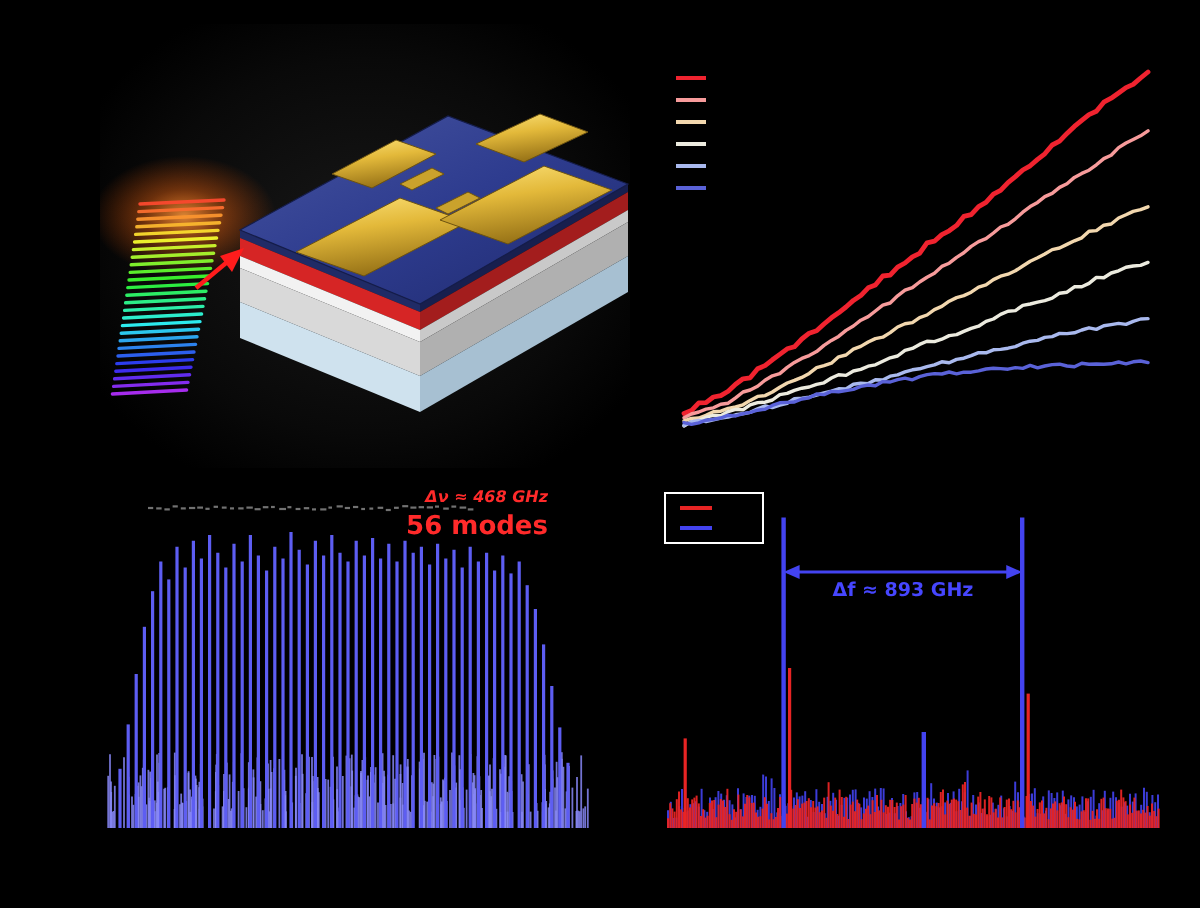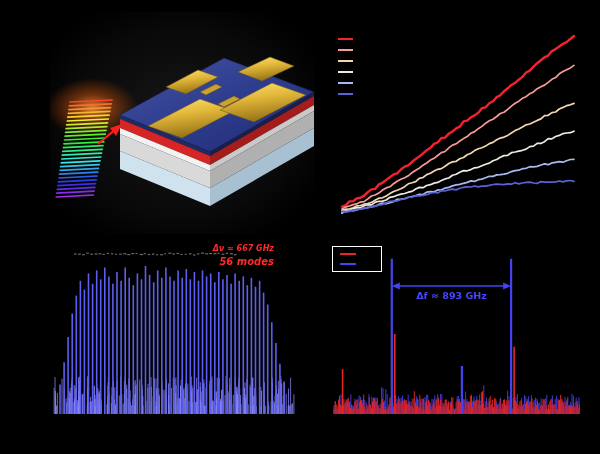--- a/index.html
+++ b/index.html
@@ -9,21 +9,21 @@
   #panel-a{left:50px;top:12px;width:265px;height:222px}
   #panel-b{left:328px;top:14px;width:252px;height:208px}
   #panel-c{left:48px;top:244px;width:250px;height:178px}
   #panel-d{left:328px;top:240px;width:258px;height:182px}
 
   .legend-b{position:absolute;left:10px;top:24px;display:flex;flex-direction:column;gap:9px}
   .legend-b .sw{display:block;width:15px;height:0;border-top:2.2px solid #fff}
 
   .annot-c{position:absolute;top:0;right:24px;text-align:right;line-height:1.35}
   .annot-c .l1{display:block;font-size:8px;font-weight:bold;font-style:italic}
-  .annot-c .l2{display:block;font-size:10px;font-weight:bold;font-style:italic}
+  .annot-c .l2{display:block;font-size:13px;font-weight:bold;}
 
   .annot-d{position:absolute;top:50px;transform:translateX(-50%);
            font-size:9.5px;font-weight:bold;white-space:nowrap}
 
   .legend-d{position:absolute;left:4px;top:6px;border:1.5px solid #fff;min-width:50px;
             padding:6px 10px 6px 7px;display:flex;flex-direction:column;gap:8px;box-sizing:border-box}
   .legend-d .sw{display:block;width:16px;height:0;border-top:2.2px solid #fff}
   .lrow{display:flex;align-items:center}
   .lrow .lbl{font-size:7px;margin-left:4px;color:#fff}
 </style>
@@ -581,21 +581,21 @@
           <line x1="161.29999999999998" y1="9.6" x2="164.0" y2="9.6" stroke="#8f8f8f" stroke-width="1.1" stroke-opacity="0.8"></line>
           <line x1="165.39999999999998" y1="9.7" x2="168.5" y2="9.7" stroke="#8f8f8f" stroke-width="1.1" stroke-opacity="0.8"></line>
           <line x1="169.5" y1="9.3" x2="171.5" y2="9.3" stroke="#8f8f8f" stroke-width="1.1" stroke-opacity="0.8"></line>
           <line x1="173.6" y1="10.3" x2="176.4" y2="10.3" stroke="#8f8f8f" stroke-width="1.1" stroke-opacity="0.8"></line>
           <line x1="177.7" y1="9.3" x2="180.1" y2="9.3" stroke="#8f8f8f" stroke-width="1.1" stroke-opacity="0.8"></line>
           <line x1="181.79999999999998" y1="9.8" x2="185.1" y2="9.8" stroke="#8f8f8f" stroke-width="1.1" stroke-opacity="0.8"></line>
           <line x1="185.89999999999998" y1="10.7" x2="188.7" y2="10.7" stroke="#8f8f8f" stroke-width="1.1" stroke-opacity="0.8"></line>
         </g>
     </svg>
     <div class="annot-c" style="color: rgb(255, 42, 42);">
-      <span class="l1">Δν ≈ 667 GHz</span>
+      <span class="l1">Δν ≈ 468 GHz</span>
       <span class="l2">56 modes</span>
     </div>
   </div>
 
   <div class="panel" id="panel-d">
     <svg id="svg-d" width="258" height="182">
       <g id="noise-d-blue">
           <line x1="6.0" y1="174" x2="6.0" y2="165.1" stroke="#4343f0" stroke-width="1" stroke-opacity="0.9"></line>
           <line x1="7.4" y1="174" x2="7.4" y2="160.9" stroke="#4343f0" stroke-width="1" stroke-opacity="0.9"></line>
           <line x1="8.8" y1="174" x2="8.8" y2="169.0" stroke="#4343f0" stroke-width="1" stroke-opacity="0.9"></line>

